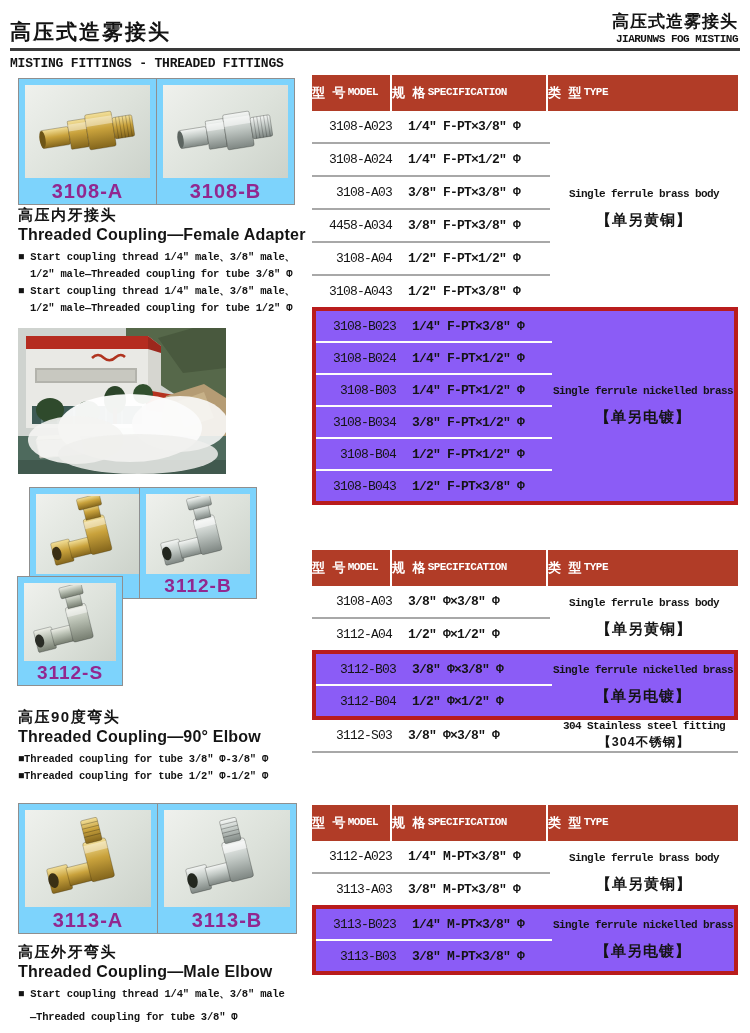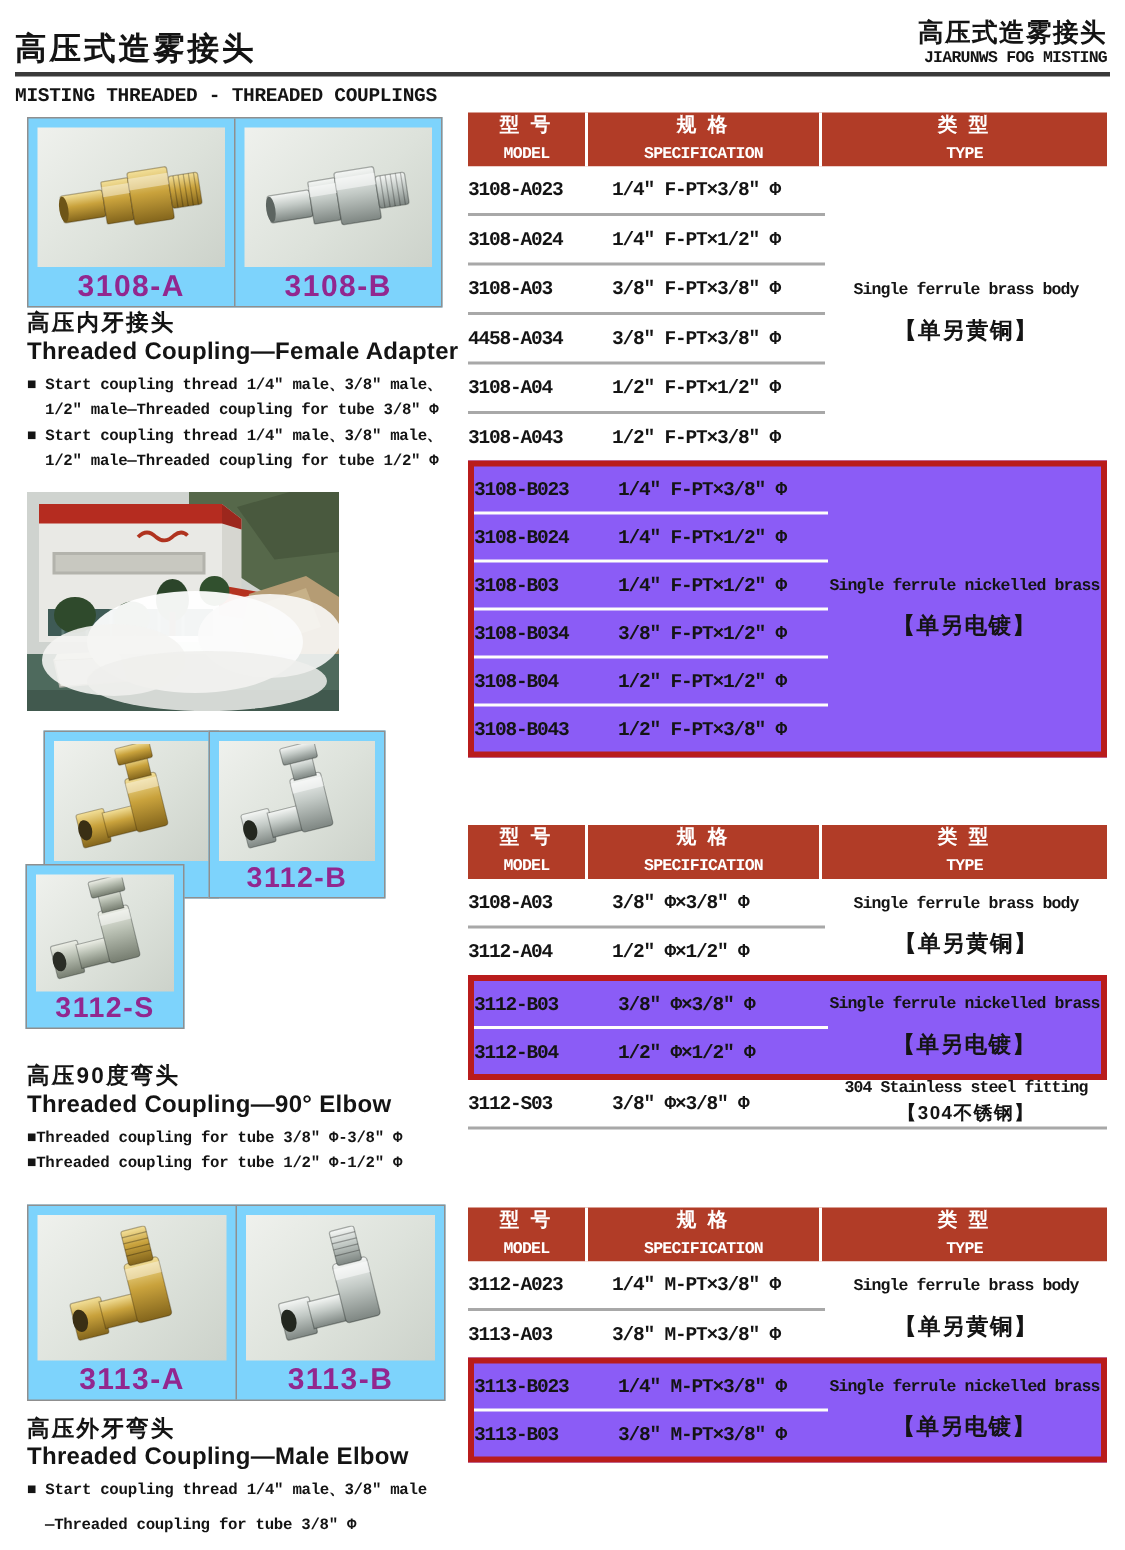--- a/index.html
+++ b/index.html
@@ -49,41 +49,41 @@
   .blines{margin-top:5px;}
   .bline{font-family:"Liberation Mono","DejaVu Sans Mono",monospace;font-weight:bold;
          font-size:10.5px;letter-spacing:-0.2px;line-height:17px;white-space:nowrap;}
   .bline.cont{padding-left:12px;}
   #sec3 .bline.cont{margin-top:6px;}
 
   
   .ftable{position:absolute;left:0;width:426px;}
   #t1{top:0;} #t2{top:475px;} #t3{top:730px;}
   .thead{display:flex;background:#b13c27;color:#fff;height:36px;}
-  .th{display:flex;flex-direction:column;align-items:center;justify-content:space-between;
+  .th{display:flex;flex-direction:row;align-items:center;justify-content:flex-start;
       line-height:1.25;box-sizing:border-box;}
   .th.c1{width:80px;border-right:2px solid #fff;}
   .th.c2{width:156px;border-right:2px solid #fff;}
   .th.c3{flex:1;}
   .th-zh{font-size:13px;font-weight:bold;letter-spacing:2px;}
   .th-en{font-family:"Liberation Mono","DejaVu Sans Mono",monospace;
          font-size:11px;font-weight:bold;letter-spacing:-0.5px;}
 
   .tgroup{display:flex;align-items:stretch;box-sizing:border-box;}
   .tgroup.plain{background:#fff;}
   .tgroup.tan{background:#8b5cf6;border:4px solid #b91c1c;}
   .grows{width:238px;box-sizing:border-box;}
   .tan .grows{width:236px;}
   .trow{height:31px;display:flex;align-items:center;}
   .tan .trow{height:30px;}
   .plain .trow + .trow{border-top:2px solid #a8a8a8;}
   .tan .trow + .trow{border-top:2px solid #fdfdfb;}
   .tgroup.bord-b{border-bottom:2px solid #a8a8a8;}
-  .td-model{width:80px;text-align:left;font-family:"Liberation Mono","DejaVu Sans Mono",monospace;
-            font-weight:bold;font-size:13px;letter-spacing:-0.8px;}
+  .td-model{width:80px;text-align:right;font-family:"Liberation Mono","DejaVu Sans Mono",monospace;
+            font-weight:normal;font-size:13px;letter-spacing:-0.8px;}
   .td-spec{flex:1;padding-left:16px;font-family:"Liberation Mono","DejaVu Sans Mono",monospace;
            font-weight:bold;font-size:13px;letter-spacing:-0.8px;white-space:nowrap;}
   .gtype{flex:1;display:flex;flex-direction:column;align-items:center;justify-content:center;
          gap:11px;text-align:center;}
   .type-en{font-family:"Liberation Mono","DejaVu Sans Mono",monospace;font-weight:bold;
            font-size:11px;letter-spacing:-0.6px;white-space:nowrap;}
   .type-zh{font-size:15px;font-weight:bold;letter-spacing:1px;}
   .gtype.compact{gap:2px;}
   .gtype.compact .type-zh{font-size:12.5px;}
   .fit-svg{display:block;}
@@ -114,21 +114,21 @@
 <div class="page">
 
   <div class="header">
     <div class="title-zh">高压式造雾接头</div>
     <div class="brand">
       <div class="brand-zh">高压式造雾接头</div>
       <div class="brand-en">JIARUNWS FOG MISTING</div>
     </div>
   </div>
   <div class="rule"></div>
-  <div class="subtitle">MISTING THREADED - THREADED COUPLINGS</div>
+  <div class="subtitle">MISTING FITTINGS - THREADED FITTINGS</div>
 
   <div class="left-col">
 
     <div class="pcard" id="card-3108">
       <div class="pcell">
         <div class="pphoto">
           <svg class="fit-svg" width="112" height="74" viewBox="0 0 130 84">
             <g transform="rotate(-9 65 42)" stroke="rgba(60,44,8,0.35)" stroke-width="1">
               <rect x="10" y="32" width="33" height="21" rx="2" fill="url(#gBrass)"></rect>
               <ellipse cx="11.5" cy="42.5" rx="3.5" ry="10" fill="#6e5517" stroke="none"></ellipse>

